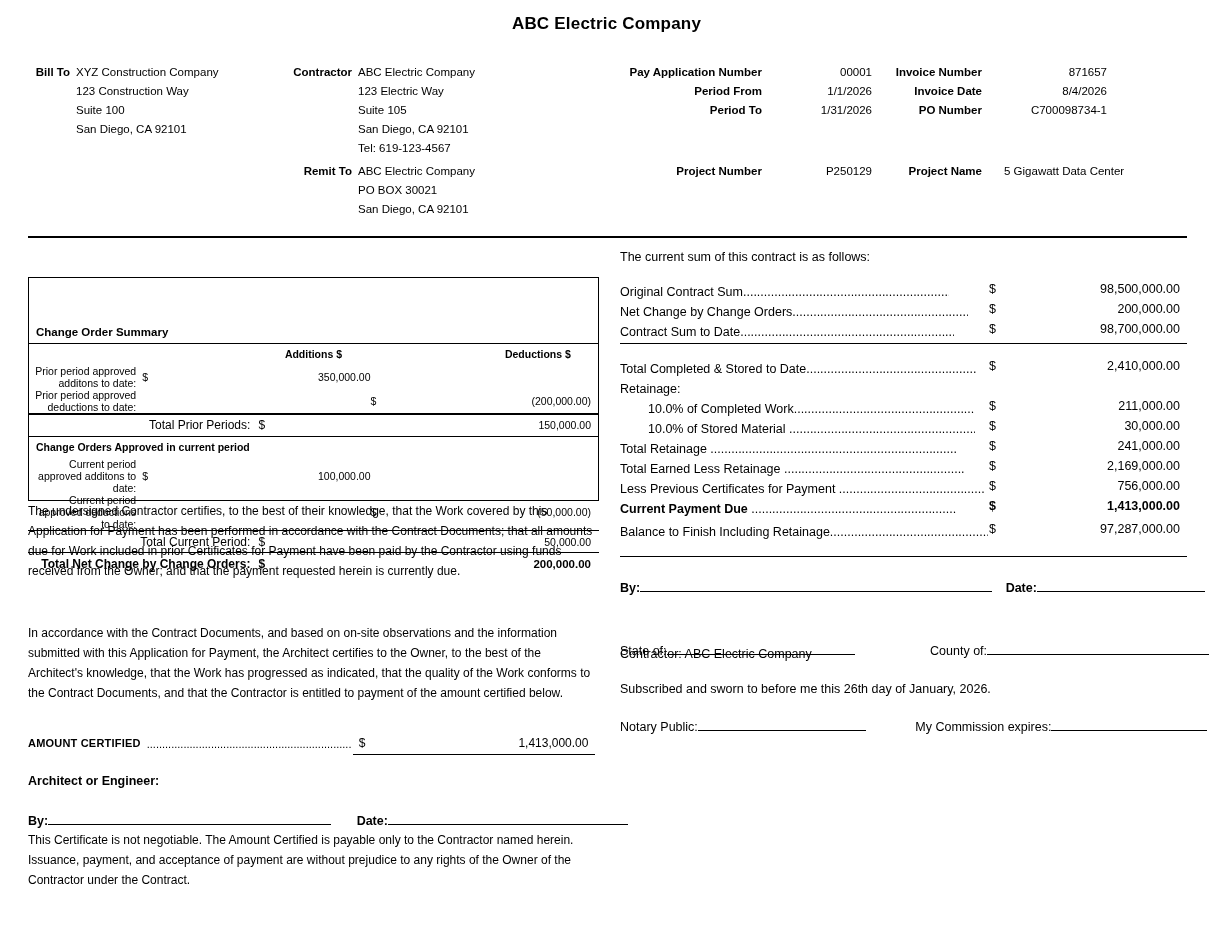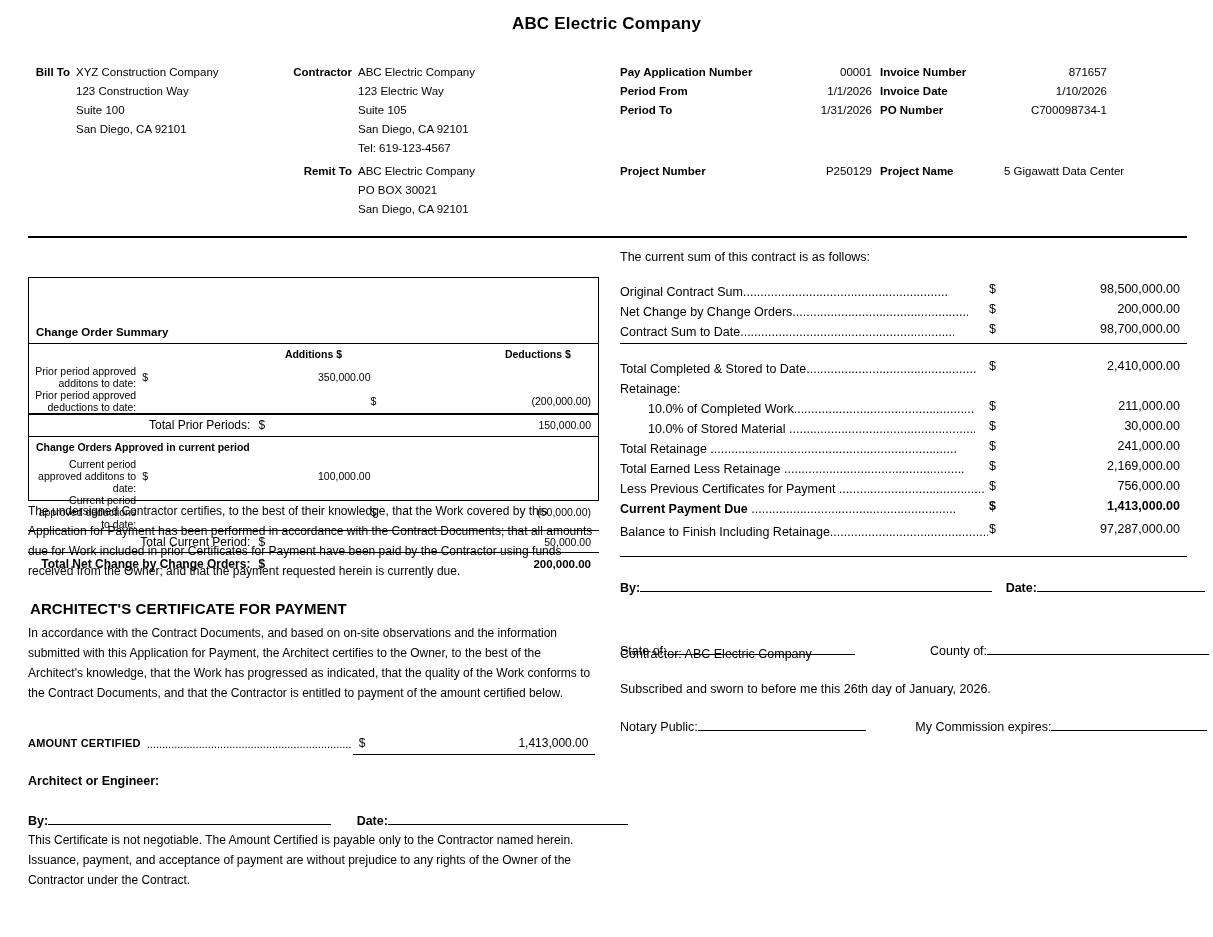--- a/index.html
+++ b/index.html
@@ -51,21 +51,21 @@
   
   .field-row {
     position: absolute;
     font-size: 11.5px;
     line-height: 19px;
     white-space: nowrap;
   }
   .fld-label {
     font-weight: bold;
     display: inline-block;
-    text-align: left;
+    text-align: right;
   }
   .fld-value {
     display: inline-block;
     text-align: right;
   }
 
   
   .main-rule {
     position: absolute;
     left: 28px;
@@ -224,21 +224,21 @@
     <span class="fld-label" style="width:142px;">Period From</span><span class="fld-value" style="width:110px;">1/1/2026</span>
   </div>
   <div class="field-row" style="left:620px; top:101px;">
     <span class="fld-label" style="width:142px;">Period To</span><span class="fld-value" style="width:110px;">1/31/2026</span>
   </div>
 
   <div class="field-row" style="left:880px; top:63px;">
     <span class="fld-label" style="width:102px;">Invoice Number</span><span class="fld-value" style="width:125px;">871657</span>
   </div>
   <div class="field-row" style="left:880px; top:82px;">
-    <span class="fld-label" style="width:102px;">Invoice Date</span><span class="fld-value" style="width:125px;">1/10/2026</span>
+    <span class="fld-label" style="width:102px;">Invoice Date</span><span class="fld-value" style="width:125px;">8/4/2026</span>
   </div>
   <div class="field-row" style="left:880px; top:101px;">
     <span class="fld-label" style="width:102px;">PO Number</span><span class="fld-value" style="width:125px;">C700098734-1</span>
   </div>
 
   <div class="field-row" style="left:620px; top:162px;">
     <span class="fld-label" style="width:142px;">Project Number</span><span class="fld-value" style="width:110px;">P250129</span>
   </div>
   <div class="field-row" style="left:880px; top:162px;">
     <span class="fld-label" style="width:102px;">Project Name</span><span class="fld-value" style="width:190px; text-align:left; padding-left:22px;">5 Gigawatt Data Center</span>
@@ -307,21 +307,20 @@
       <td style="font-size:12px; font-weight:bold; padding-left:2px !important;">$</td>
       <td></td>
       <td class="rt pad-r" style="font-weight:bold; font-size:11.5px;">200,000.00</td>
     </tr>
   </tbody>
     </table>
   <div class="co-outer"></div>
 
   <div class="para" style="left:28px; top:501px; width:567px;">The undersigned Contractor certifies, to the best of their knowledge, that the Work covered by this Application for Payment has been performed in accordance with the Contract Documents; that all amounts due for Work included in prior Certificates for Payment have been paid by the Contractor using funds received from the Owner; and that the payment requested herein is currently due.</div>
 
-  <div class="section-head" style="left:30px; top:600px;">ARCHITECT'S CERTIFICATE FOR PAYMENT</div>
 
   <div class="para" style="left:28px; top:623px; width:570px;">In accordance with the Contract Documents, and based on on-site observations and the information submitted with this Application for Payment, the Architect certifies to the Owner, to the best of the Architect's knowledge, that the Work has progressed as indicated, that the quality of the Work conforms to the Contract Documents, and that the Contractor is entitled to payment of the amount certified below.</div>
 
   <div style="position:absolute; left:28px; top:736px; width:575px; font-size:11px; white-space:nowrap;">
     <span style="font-weight:bold; letter-spacing:0.2px;">AMOUNT CERTIFIED</span>
     <span class="dotfill" style="width:208px; color:#000;">&nbsp;.........................................................................</span>
     <span style="font-size:12px; margin-left:4px;">$</span>
     <span style="display:inline-block; width:220px; text-align:right; font-size:12px;">1,413,000.00</span>
   </div>
   <div class="amt-cert-underline"></div>

